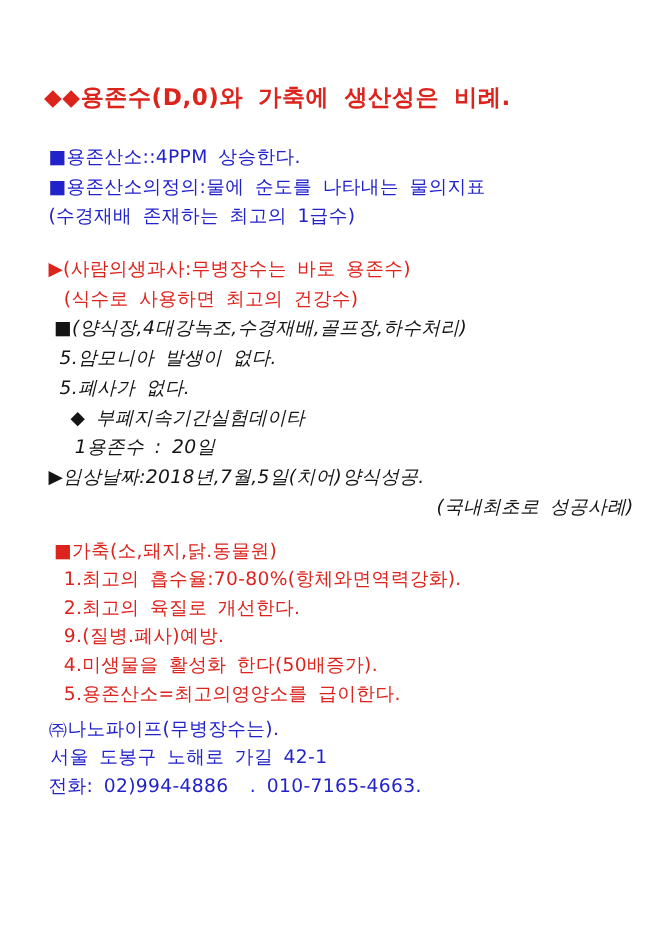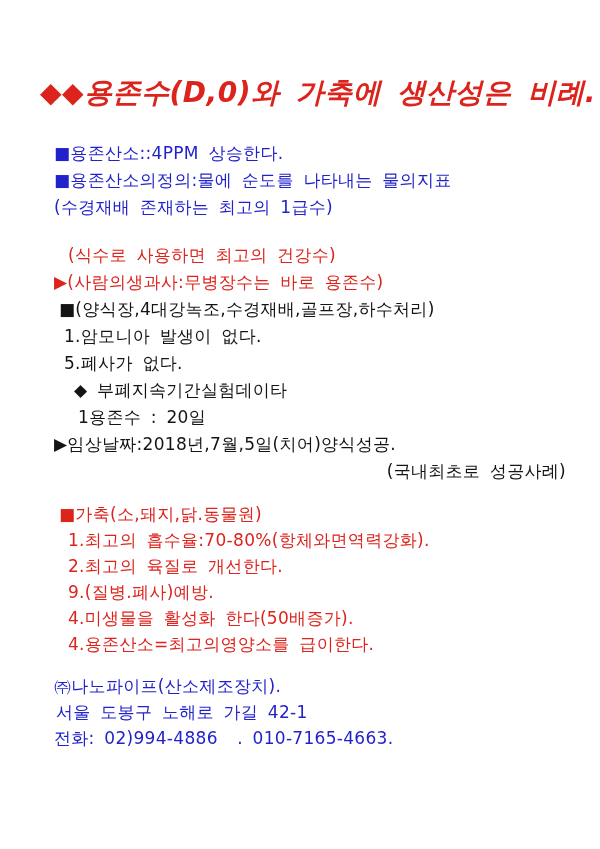--- a/index.html
+++ b/index.html
@@ -21,44 +21,43 @@
     font-family: "DejaVu Sans", "Liberation Sans", sans-serif;
   }
   .page {
     width: 600px;
     height: 849px;
     padding: 74px 18px 0 38px;
     background: var(--paper);
   }
   .title {
     margin: 0 0 28px 2px;
-    font-size: 28px;
+    font-size: 21px;
     font-weight: bold;
     letter-spacing: 0.5px;
     word-spacing: 6px;
     color: var(--red);
     white-space: pre;
-    font-style: italic;
   }
-  .sec { margin: 16px; padding: 0; }
+  .sec { margin: 6px; padding: 0; }
   .sec-oxygen    { margin-bottom: 21px; }
   .sec-water     { margin-bottom: 13px; }
   .sec-livestock { margin-bottom: 0; }
   .ln {
     font-size: 17px;
     line-height: 27px;
     letter-spacing: 0.3px;
     word-spacing: 4px;
     white-space: pre;
     color: var(--black);
   }
   .sec-livestock .ln, .sec-contact .ln { line-height: 26px; }
   .red  { color: var(--red); }
   .blue { color: var(--blue); }
-  .blk  { color: var(--black); }
+  .blk  { color: var(--black); font-style: italic; }
   
   .p0  { padding-left: 0; }
   .p2  { padding-left: 2px; }
   .p5  { padding-left: 5px; }
   .p10 { padding-left: 10px; }
   .p14 { padding-left: 14px; }
   .p17 { padding-left: 17px; text-align: right; }
   .p20 { padding-left: 20px; }
   .p24 { padding-left: 24px; }
 </style>
@@ -69,39 +68,39 @@
 
   <h1 class="title">◆◆용존수(D,0)와 가축에 생산성은 비례.</h1>
 
   <div class="sec sec-oxygen">
     <div class="ln blue p0">■용존산소::4PPM 상승한다.</div>
     <div class="ln blue p0">■용존산소의정의:물에 순도를 나타내는 물의지표</div>
     <div class="ln blue p0">(수경재배 존재하는 최고의 1급수)</div>
   </div>
 
   <div class="sec sec-water">
+    <div class="ln red p0">▶(사람의생과사:무병장수는 바로 용존수)</div>
     <div class="ln red p14">(식수로 사용하면 최고의 건강수)</div>
-    <div class="ln red p0">▶(사람의생과사:무병장수는 바로 용존수)</div>
     <div class="ln blk p5">■(양식장,4대강녹조,수경재배,골프장,하수처리)</div>
-    <div class="ln blk p10">1.암모니아 발생이 없다.</div>
+    <div class="ln blk p10">5.암모니아 발생이 없다.</div>
     <div class="ln blk p10">5.폐사가 없다.</div>
     <div class="ln blk p20">◆ 부폐지속기간실험데이타</div>
     <div class="ln blk p24">1용존수 : 20일</div>
     <div class="ln blk p0">▶임상날짜:2018년,7월,5일(치어)양식성공.</div>
     <div class="ln blk p17">(국내최초로 성공사례)</div>
   </div>
 
   <div class="sec sec-livestock">
     <div class="ln red p5">■가축(소,돼지,닭.동물원)</div>
     <div class="ln red p14">1.최고의 흡수율:70-80%(항체와면역력강화).</div>
     <div class="ln red p14">2.최고의 육질로 개선한다.</div>
     <div class="ln red p14">9.(질병.폐사)예방.</div>
     <div class="ln red p14">4.미생물을 활성화 한다(50배증가).</div>
-    <div class="ln red p14">4.용존산소=최고의영양소를 급이한다.</div>
+    <div class="ln red p14">5.용존산소=최고의영양소를 급이한다.</div>
   </div>
 
   <div class="sec sec-contact">
-    <div class="ln blue p0">㈜나노파이프(산소제조장치).</div>
+    <div class="ln blue p0">㈜나노파이프(무병장수는).</div>
     <div class="ln blue p2">서울 도봉구 노해로 가길 42-1</div>
     <div class="ln blue p0">전화: 02)994-4886  . 010-7165-4663.</div>
   </div>
 
 </div>
 
 </body></html>

